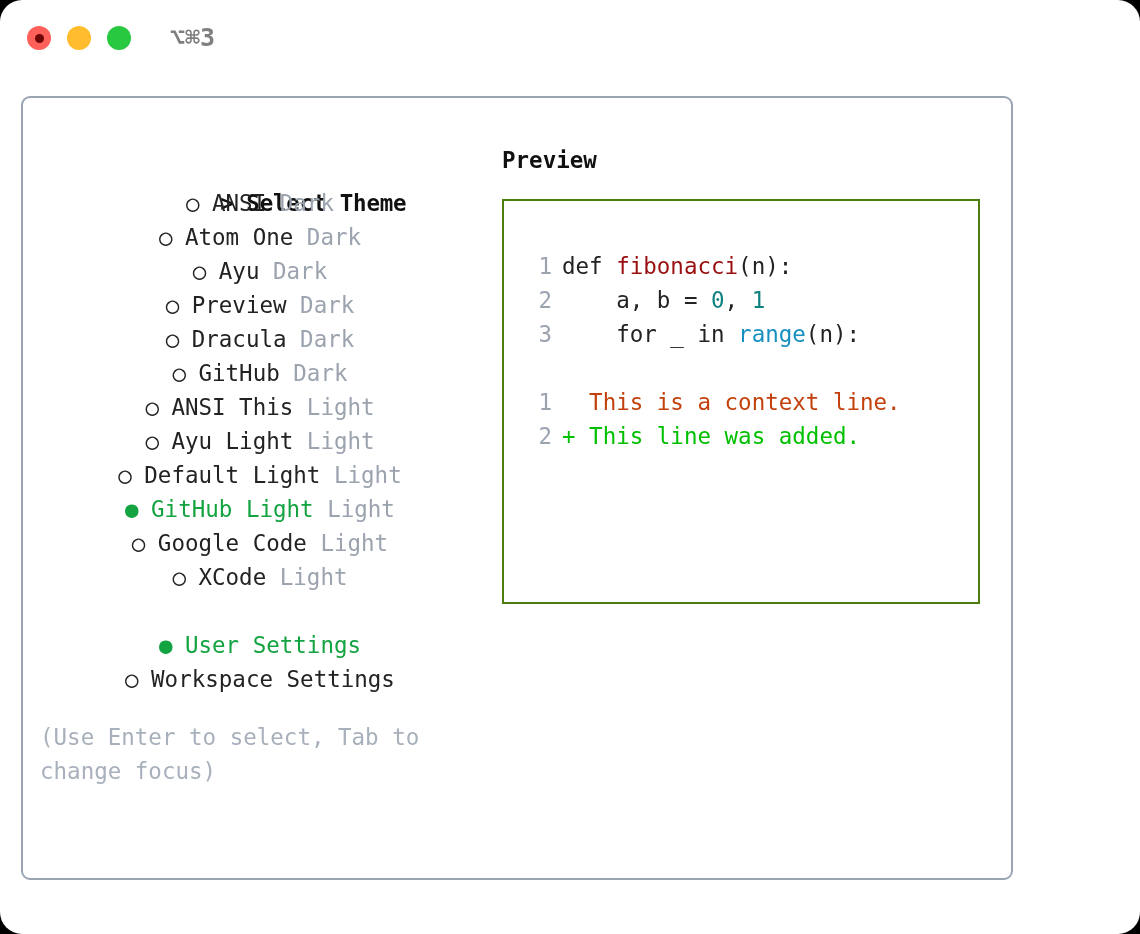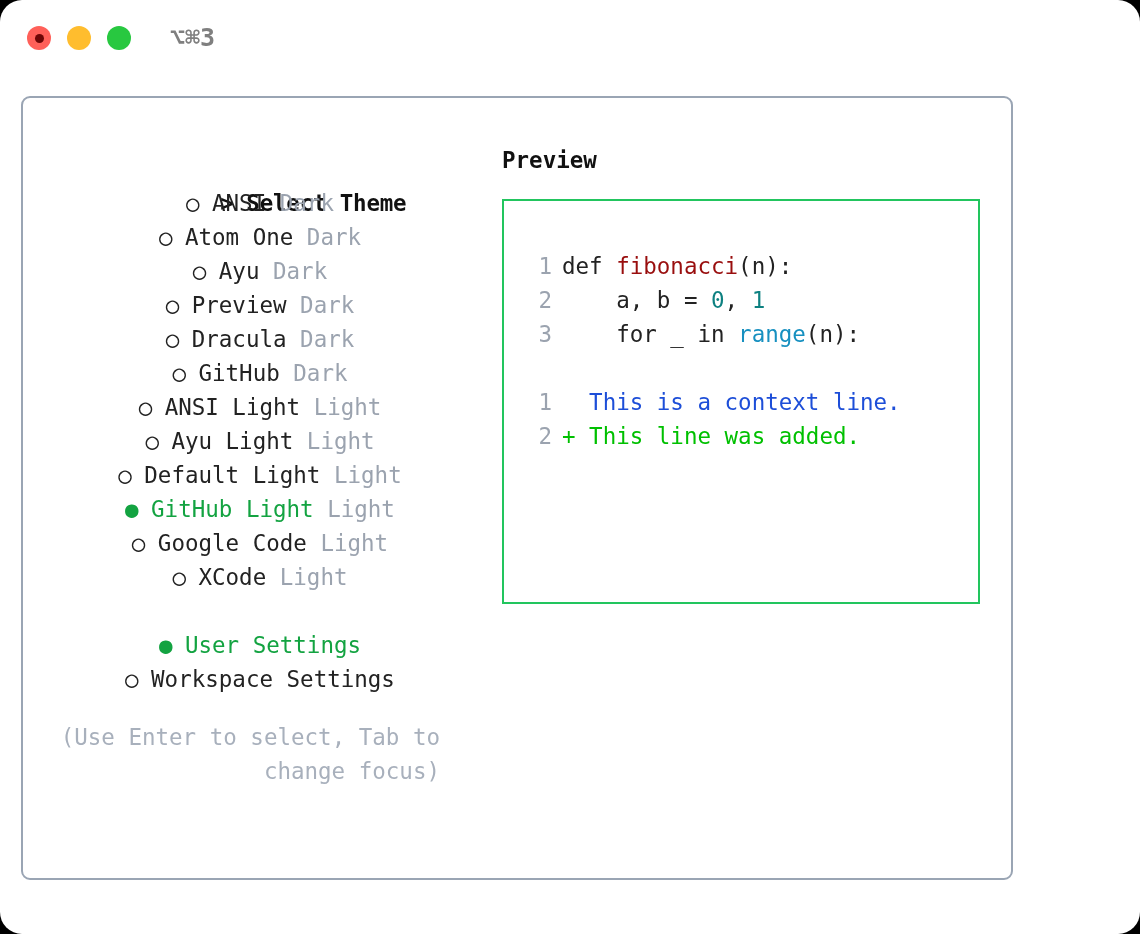--- a/index.html
+++ b/index.html
@@ -109,21 +109,20 @@
     font-weight: bold;
     color: #111111;
   }
   #hint {
     margin-top: 24px;
     font-size: 22.5px;
     line-height: 34px;
     color: #a8b0bc;
     width: 400px;
     white-space: pre-wrap;
-    text-align: right;
   }
 
   
   #right-pane {
     position: absolute;
     left: 479px;
     top: 45px;
     width: 490px;
   }
   #preview-title {
@@ -131,21 +130,21 @@
     font-weight: bold;
     color: #111111;
     line-height: 34px;
     white-space: pre;
   }
   #preview-box {
     margin-top: 22px;
     box-sizing: border-box;
     width: 478px;
     height: 405px;
-    border: 2px solid #22c55e;
+    border: 2px solid #4d7c0f;
     background: #ffffff;
     padding: 48px 0 0 18px;
   }
   .code-line {
     font-size: 22.5px;
     line-height: 34px;
     white-space: pre;
     color: #222222;
   }
   .ln {
@@ -153,21 +152,21 @@
     width: 30px;
     text-align: right;
     color: #9ba3af;
     margin-right: 10px;
   }
   .tok-fn   { color: #990e0e; }
   .tok-num  { color: #0d8080; }
   .tok-call { color: #1790c0; text-align: right; }
   .tok-plain{ color: #222222; }
   .spacer-line { height: 34px; }
-  .diff-ctx { color: #1d4ed8; }
+  .diff-ctx { color: #c2410c; }
   .diff-del { color: #cc1111; }
   .diff-add { color: #00c000; }
 </style>
 </head>
 <body>
 
 <div id="window">
 
   <div id="titlebar">
     <div class="traffic red">
@@ -186,21 +185,21 @@
         <span class="marker">&gt; </span><span>Select Theme</span>
       </div>
 
       <div id="theme-list">
           <div class="row"><span class="marker">○ </span><span class="label">ANSI</span><span class="tag"> Dark</span></div>
           <div class="row"><span class="marker">○ </span><span class="label">Atom One</span><span class="tag"> Dark</span></div>
           <div class="row"><span class="marker">○ </span><span class="label">Ayu</span><span class="tag"> Dark</span></div>
           <div class="row"><span class="marker">○ </span><span class="label">Preview</span><span class="tag"> Dark</span></div>
           <div class="row"><span class="marker">○ </span><span class="label">Dracula</span><span class="tag"> Dark</span></div>
           <div class="row"><span class="marker">○ </span><span class="label">GitHub</span><span class="tag"> Dark</span></div>
-          <div class="row"><span class="marker">○ </span><span class="label">ANSI Light</span><span class="tag"> Light</span></div>
+          <div class="row"><span class="marker">○ </span><span class="label">ANSI This</span><span class="tag"> Light</span></div>
           <div class="row"><span class="marker">○ </span><span class="label">Ayu Light</span><span class="tag"> Light</span></div>
           <div class="row"><span class="marker">○ </span><span class="label">Default Light</span><span class="tag"> Light</span></div>
           <div class="row selected"><span class="marker">● </span><span class="label">GitHub Light</span><span class="tag"> Light</span></div>
           <div class="row"><span class="marker">○ </span><span class="label">Google Code</span><span class="tag"> Light</span></div>
           <div class="row"><span class="marker">○ </span><span class="label">XCode</span><span class="tag"> Light</span></div>
         </div>
 
       <div class="row spacer-line"></div>
 
 

